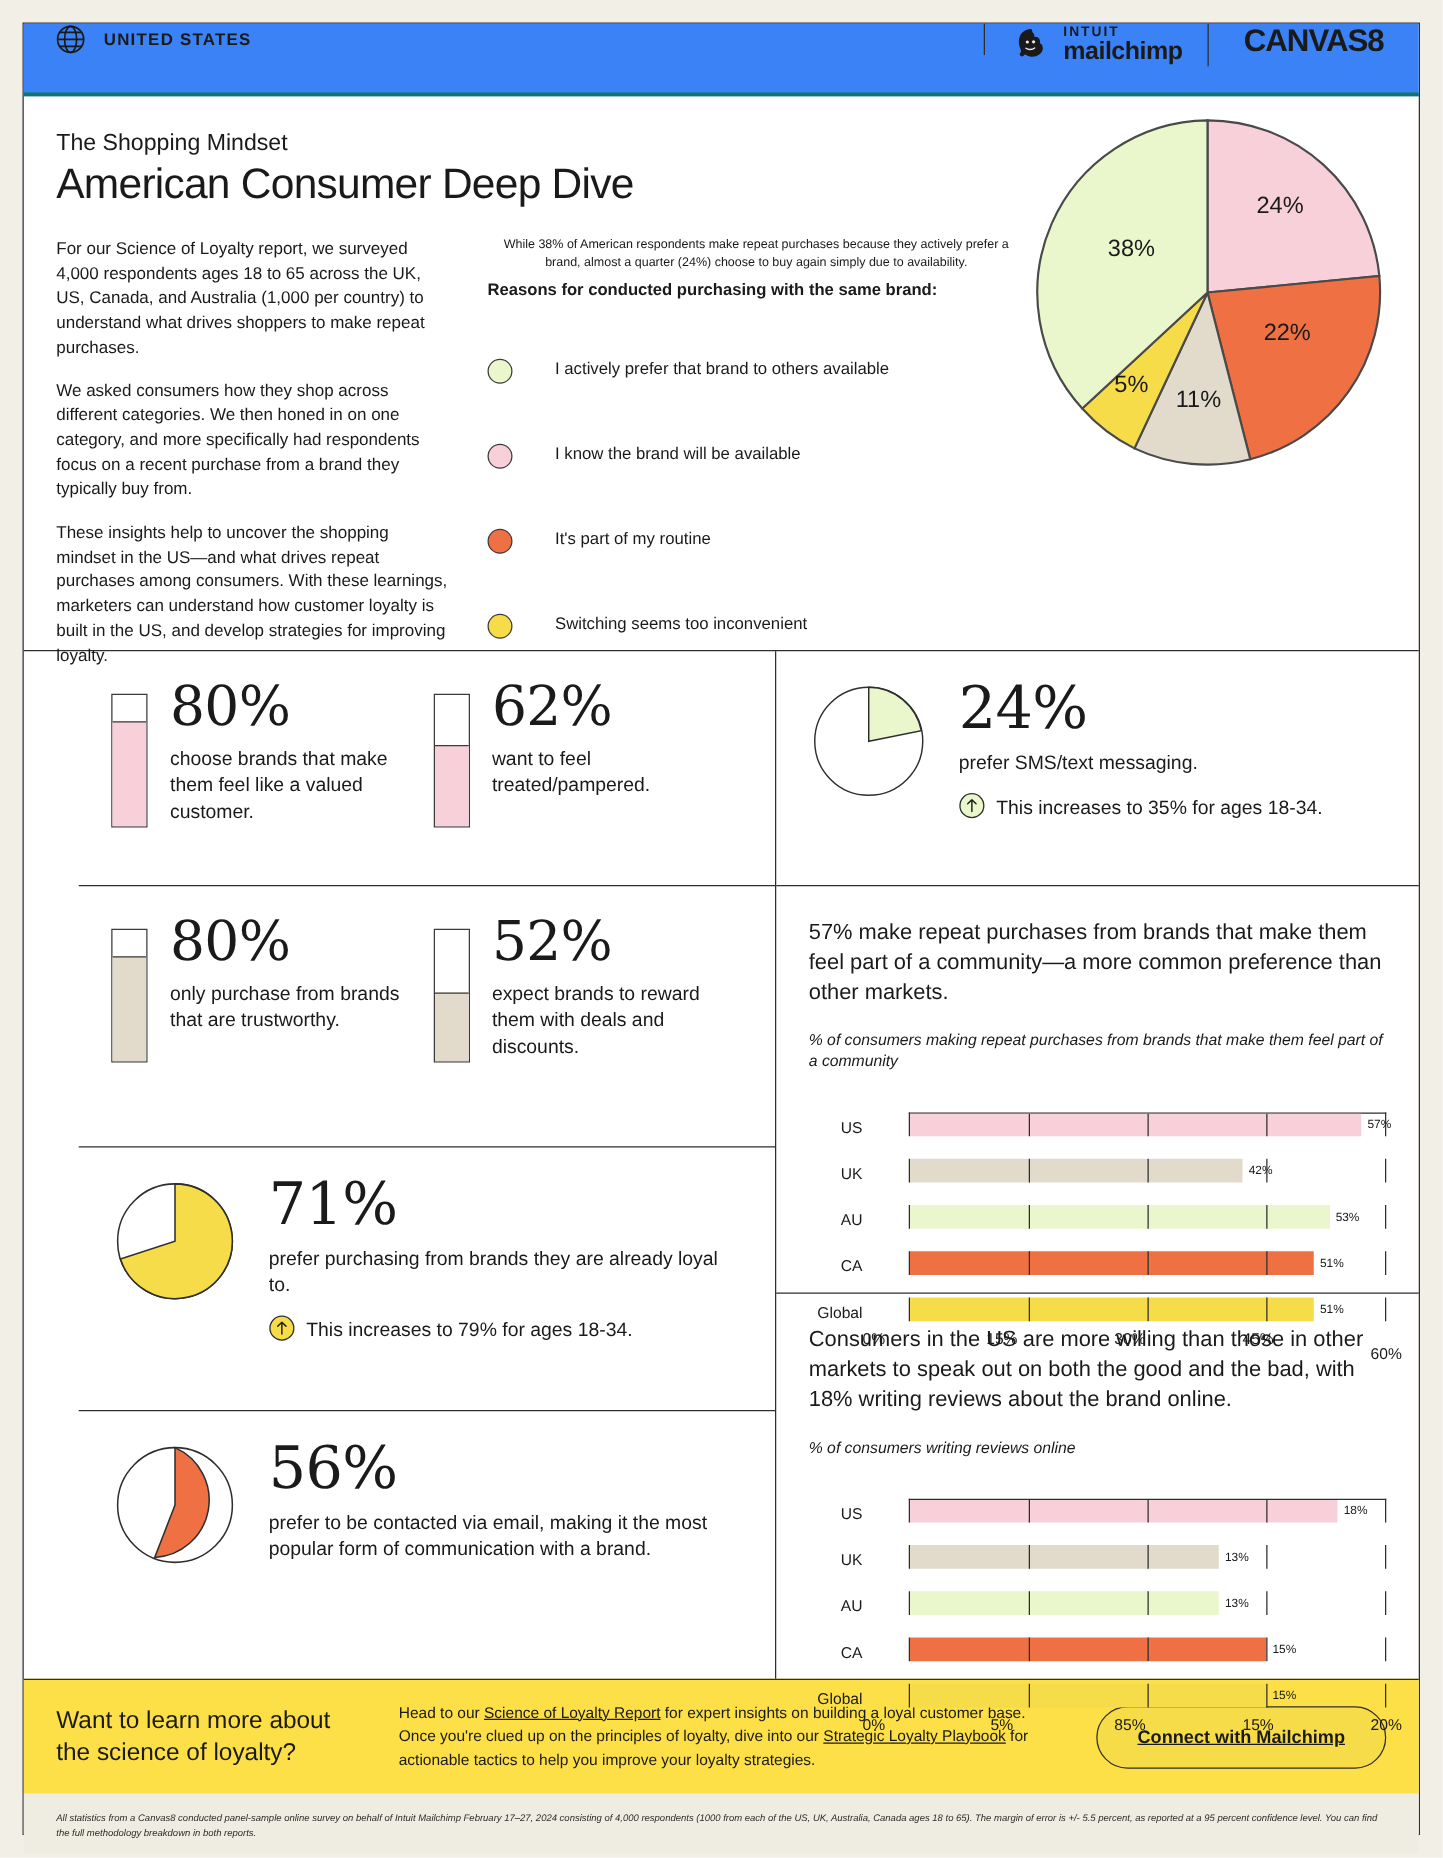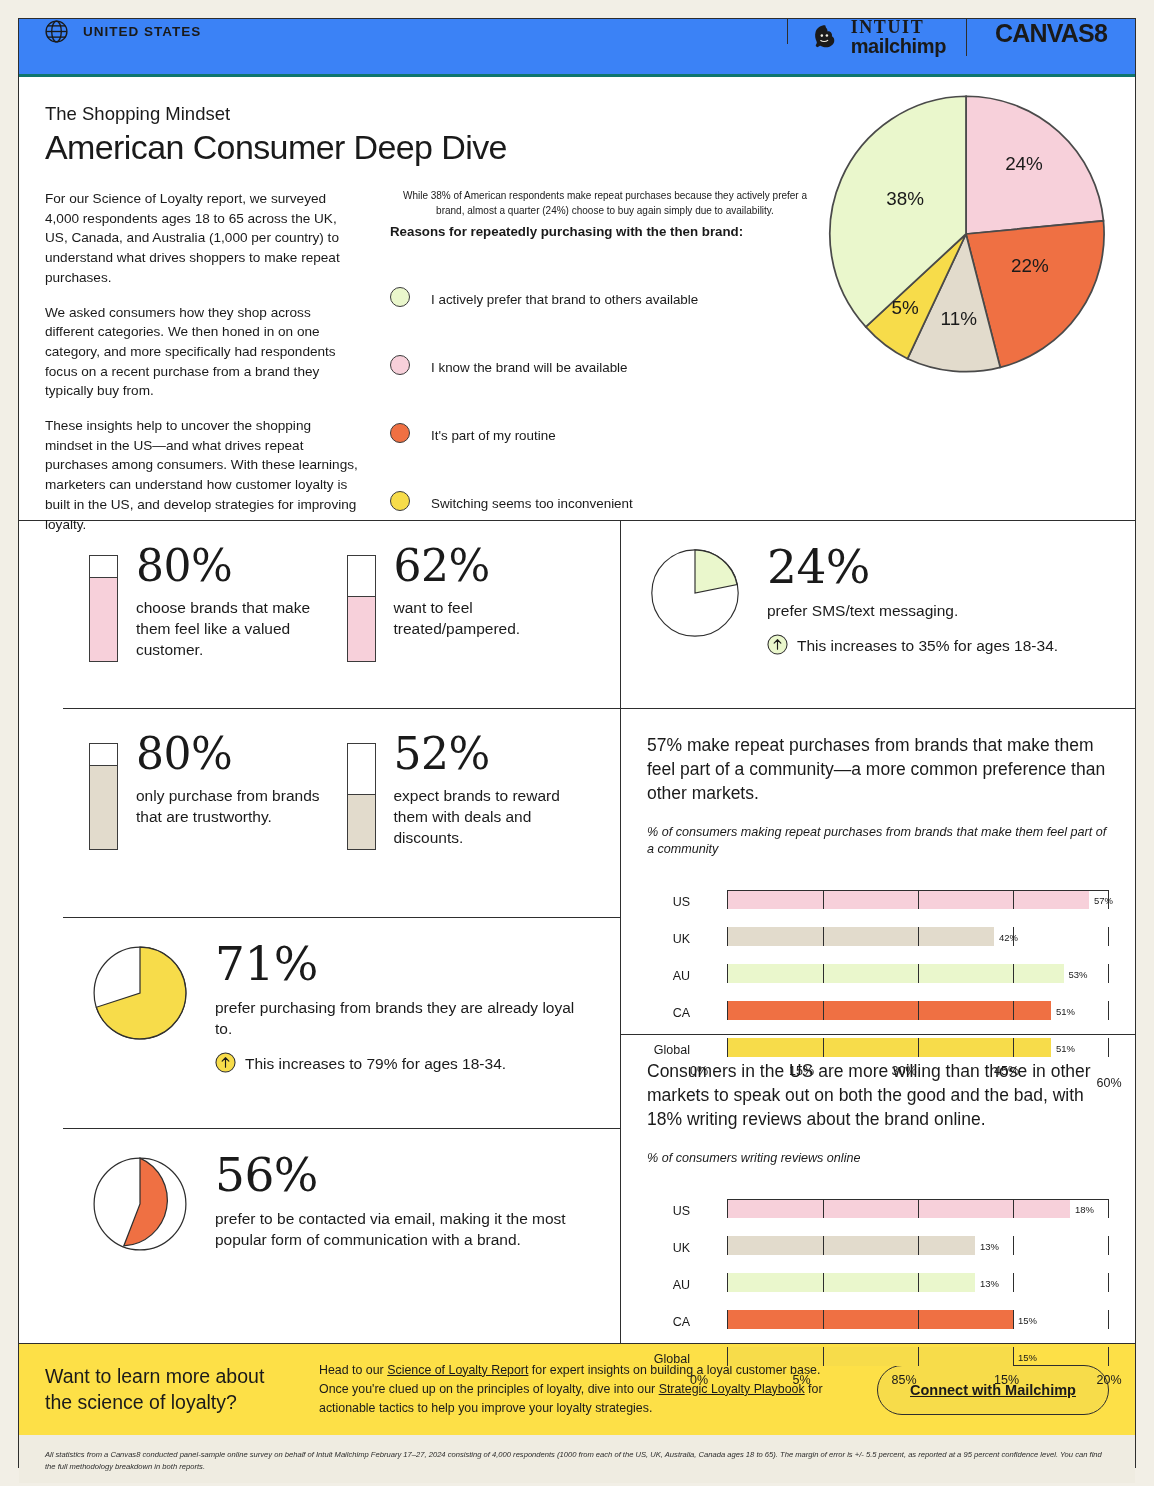--- a/index.html
+++ b/index.html
@@ -33,21 +33,21 @@
   .hdr-country {
     font-size: 13.5px; font-weight: bold; letter-spacing: 1.0px;
   }
   .hdr-logo {
     display: flex; align-items: center; justify-content: center;
     gap: 9px; padding: 0 20px;
     border-right: 1px solid #2e2e2e;
   }
   .mc-mark { width: 34px; height: 34px; display:block; }
   .mc-words { line-height: 0.98; }
-  .mc-intuit { font-size: 18px; font-weight: bold; letter-spacing: 1.6px; display:block;font-family:Liberation Serif, serif; }
+  .mc-intuit { font-size: 11px; font-weight: bold; letter-spacing: 1.6px; display:block; }
   .mc-chimp { font-size: 20px; font-weight: bold; letter-spacing: -0.4px; display:block; }
   .hdr-canvas {
     display:flex; align-items:center; justify-content:center;
     padding: 0 28px;
   }
   .canvas-txt { font-size: 25px; font-weight: bold; letter-spacing: -0.8px; }
 
   
   .intro {
     position: relative;
@@ -57,21 +57,21 @@
   }
   .kicker { font-size: 18.5px; margin-bottom: 3px; }
   .title { font-size: 34px; font-weight: 400; letter-spacing: -0.6px; margin-bottom: 22px; }
 
   .cols { display: flex; gap: 32px; }
   .col-a { width: 313px; }
   .col-b { width: 430px; }
   .col-a p { font-size: 13.6px; line-height: 1.45; margin-bottom: 15px; }
   .col-b .lead { font-size: 10px; line-height: 1.45; margin-bottom: 6px; text-align: center; }
   .legend-title { font-size: 13.3px; font-weight: bold; margin-bottom: 13px; }
-  .legend-row { display: flex; align-items: flex-end; gap: 21px; margin-bottom: 13px; margin-top: 48px; }
+  .legend-row { display: flex; align-items: flex-start; gap: 34px; margin-bottom: 13px; margin-top: 48px; }
   .swatch {
     width: 20px; height: 20px; border-radius: 50%;
     border: 1.3px solid #3b3b3b; flex: none;
   }
   .legend-label { font-size: 13.4px; }
 
   .pie-wrap { position: absolute; right: 24px; top: 12px; }
 
   
   .body { display: flex; height: 822px; padding-left: 44px; }
@@ -199,21 +199,21 @@
     <div class="title">American Consumer Deep Dive</div>
 
     <div class="cols">
       <div class="col-a">
         <p>For our Science of Loyalty report, we surveyed 4,000 respondents ages 18 to 65 across the UK, US, Canada, and Australia (1,000 per country) to understand what drives shoppers to make repeat purchases.</p>
         <p>We asked consumers how they shop across different categories. We then honed in on one category, and more specifically had respondents focus on a recent purchase from a brand they typically buy from.</p>
         <p>These insights help to uncover the shopping mindset in the US—and what drives repeat purchases among consumers. With these learnings, marketers can understand how customer loyalty is built in the US, and develop strategies for improving loyalty.</p>
       </div>
       <div class="col-b">
         <div class="lead">While 38% of American respondents make repeat purchases because they actively prefer a brand, almost a quarter (24%) choose to buy again simply due to availability.</div>
-        <div class="legend-title">Reasons for repeatedly purchasing with the then brand:</div>
+        <div class="legend-title">Reasons for conducted purchasing with the same brand:</div>
 
         <div class="legend-row">
           <span class="swatch" style="background:#eaf7cc"></span>
           <span class="legend-label">I actively prefer that brand to others available</span>
         </div>
         <div class="legend-row">
           <span class="swatch" style="background:#f7d0da"></span>
           <span class="legend-label">I know the brand will be available</span>
         </div>
         <div class="legend-row">

